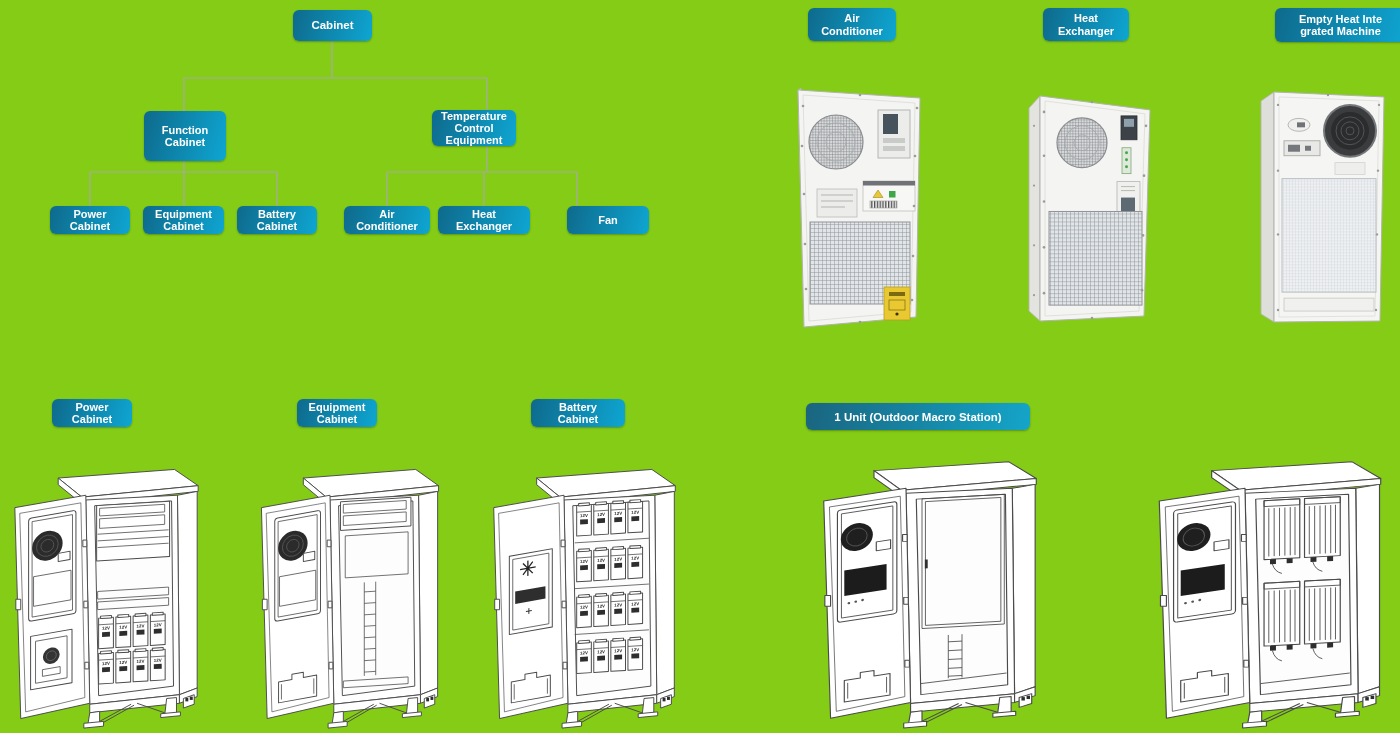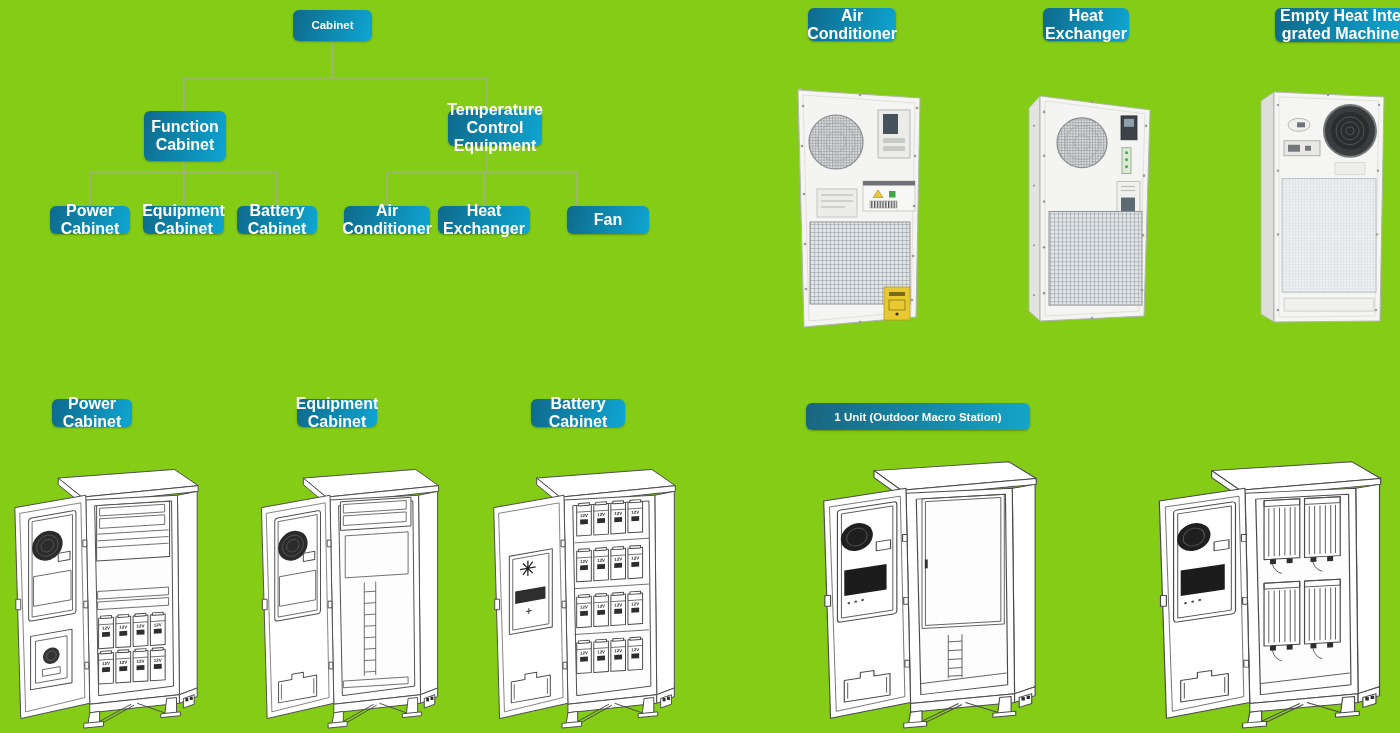--- a/index.html
+++ b/index.html
@@ -1,21 +1,21 @@
 <!DOCTYPE html>
 <html style="--teal-dark: #0e6a8c; --teal-light: #0ea6d2; --pill-dark: #1a657f; --pill-light: #14a5c9; --connector-gray: #a8a8a8; --line-art: #4a4a4a; --warning-yellow: #e9c832; --status-green: #3fa64a;"><head>
 <meta charset="utf-8">
 <style>
   html,body{margin:0;padding:0;background:#fff;}
   body{width:1400px;height:733px;position:relative;overflow:hidden;
        font-family:"Liberation Sans",sans-serif;}
   .stage{position:absolute;left:0;top:0;width:1400px;height:733px;background:#84cc16;}
   .abs{position:absolute;}
   .node{position:absolute;display:flex;align-items:center;justify-content:center;
-        text-align:center;color:#fff;font-weight:bold;font-size:16px;line-height:1.12;
+        text-align:center;color:#fff;font-weight:bold;font-size:11px;line-height:1.12;
         white-space:pre-line;border-radius:6px;
         background:linear-gradient(105deg,var(--teal-dark),var(--teal-light));
         box-shadow:0 1px 2px rgba(0,0,0,.28);}
   .node.root{font-size:11.5px;}
   .pill{position:absolute;display:flex;align-items:center;justify-content:center;
         color:#fff;font-weight:bold;font-size:11.5px;border-radius:6px;
         background:linear-gradient(100deg,var(--pill-dark),var(--pill-light));
         box-shadow:0 1px 2px rgba(0,0,0,.3);}
   svg{display:block;}
   .ln{stroke:var(--connector-gray);stroke-width:1.2;}
@@ -155,21 +155,21 @@
     <line x1="387" y1="172" x2="577" y2="172"></line>
     <line x1="387" y1="172" x2="387" y2="206"></line>
     <line x1="484" y1="172" x2="484" y2="206"></line>
     <line x1="577" y1="172" x2="577" y2="206"></line>
   </g>
 </svg>
 
 <div class="node root" style="left:293px;top:10px;width:79px;height:31px">Cabinet</div>
 <div class="node" style="left:144px;top:111px;width:82px;height:50px">Function
 Cabinet</div>
-<div class="node" style="left:448px;top:110px;width:94px;height:36px">Temperature
+<div class="node" style="left:432px;top:110px;width:84px;height:36px">Temperature
 Control
 Equipment</div>
 <div class="node" style="left:50px;top:206px;width:80px;height:28px">Power
 Cabinet</div>
 <div class="node" style="left:143px;top:206px;width:81px;height:28px">Equipment
 Cabinet</div>
 <div class="node" style="left:237px;top:206px;width:80px;height:28px">Battery
 Cabinet</div>
 <div class="node" style="left:344px;top:206px;width:86px;height:28px">Air
 Conditioner</div>

